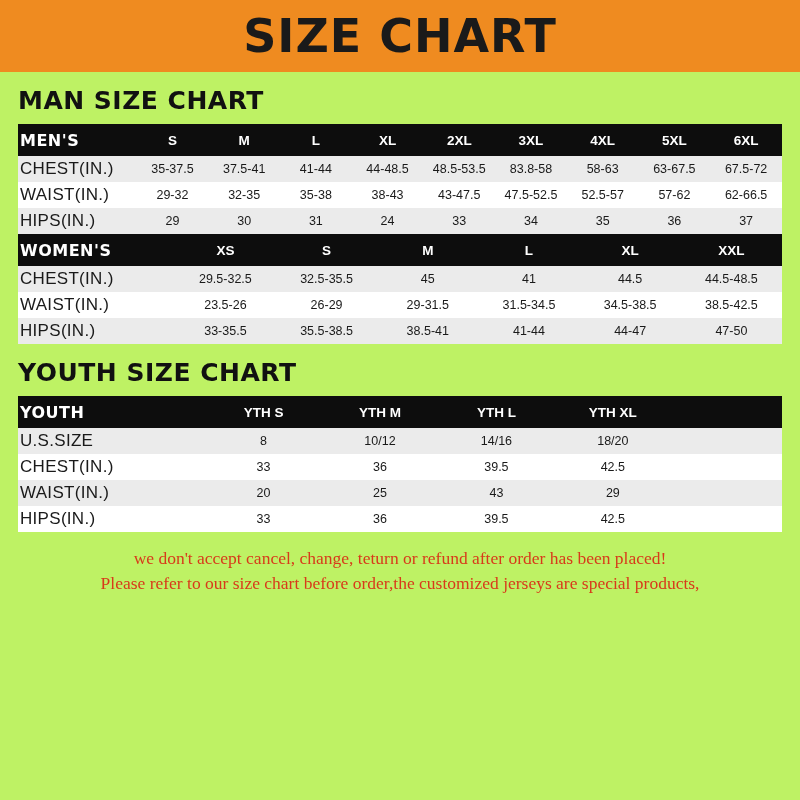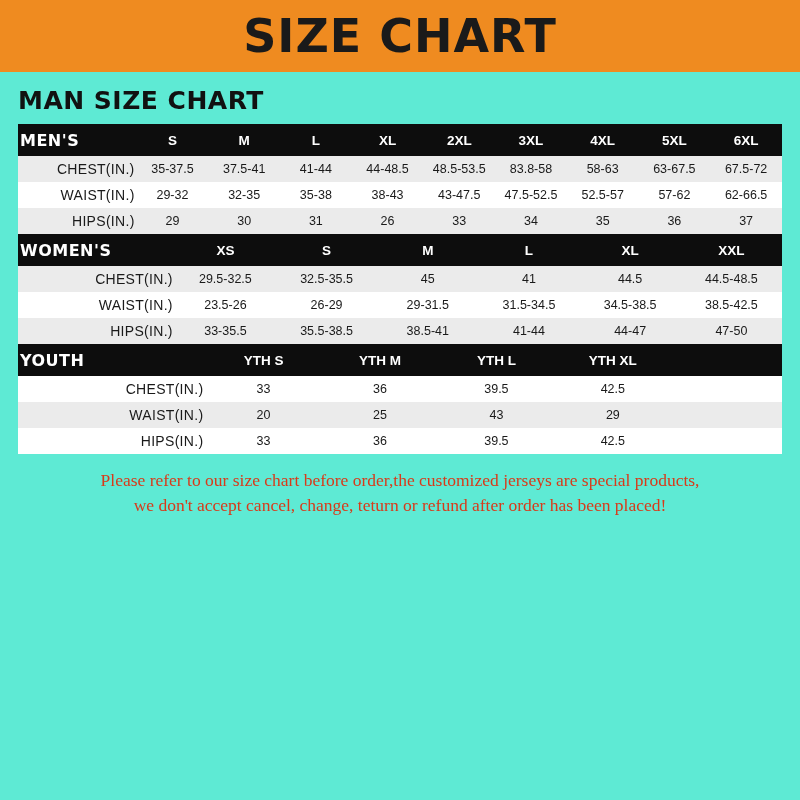--- a/index.html
+++ b/index.html
@@ -10,21 +10,21 @@
     width: 800px;
     height: 800px;
     background: #ffffff;
     font-family: "Liberation Sans", sans-serif;
     overflow: hidden;
   }
   .page {
     position: relative;
     width: 800px;
     height: 800px;
-    background: #5eead4;
+    background: #bef264;
     box-sizing: border-box;
   }
   
   .banner {
     position: relative;
     height: 72px;
     background: #ef8b20;
     display: flex;
     align-items: center;
     justify-content: center;
@@ -79,24 +79,24 @@
     letter-spacing: 0.5px;
     text-align: left;
   }
   table.size-table tbody tr.row-light td {
     background: #ebebeb;
   }
   table.size-table tbody tr.row-white td {
     background: #ffffff;
   }
   table.size-table tbody td.label-col {
-    font-size: 14px;
+    font-size: 17px;
     color: #1a1a1a;
     letter-spacing: 0.3px;
-    text-align: right;
+    text-align: left;
   }
   .footer-note {
     margin-top: 14px;
     padding: 0 16px;
     text-align: center;
     color: #d83a1a;
     font-family: "Liberation Serif", serif;
     font-size: 17.5px;
     line-height: 1.45;
   }
@@ -154,21 +154,21 @@
           <td>47.5-52.5</td>
           <td>52.5-57</td>
           <td>57-62</td>
           <td>62-66.5</td>
         </tr>
         <tr class="row-light">
           <td class="label-col">HIPS(IN.)</td>
           <td>29</td>
           <td>30</td>
           <td>31</td>
-          <td>26</td>
+          <td>24</td>
           <td>33</td>
           <td>34</td>
           <td>35</td>
           <td>36</td>
           <td>37</td>
         </tr>
       </tbody>
     </table>
 
     <table class="size-table">
@@ -207,32 +207,41 @@
           <td>33-35.5</td>
           <td>35.5-38.5</td>
           <td>38.5-41</td>
           <td>41-44</td>
           <td>44-47</td>
           <td>47-50</td>
         </tr>
       </tbody>
     </table>
 
+    <div class="section-title">YOUTH SIZE CHART</div>
     <table class="size-table">
       <thead>
         <tr>
           <th class="label-col" style="width:24%">YOUTH</th>
           <th>YTH S</th>
           <th>YTH M</th>
           <th>YTH L</th>
           <th>YTH XL</th>
           <th style="width:14%"></th>
         </tr>
       </thead>
       <tbody>
+        <tr class="row-light">
+          <td class="label-col">U.S.SIZE</td>
+          <td>8</td>
+          <td>10/12</td>
+          <td>14/16</td>
+          <td>18/20</td>
+          <td></td>
+        </tr>
         <tr class="row-white">
           <td class="label-col">CHEST(IN.)</td>
           <td>33</td>
           <td>36</td>
           <td>39.5</td>
           <td>42.5</td>
           <td></td>
         </tr>
         <tr class="row-light">
           <td class="label-col">WAIST(IN.)</td>
@@ -247,18 +256,18 @@
           <td>33</td>
           <td>36</td>
           <td>39.5</td>
           <td>42.5</td>
           <td></td>
         </tr>
       </tbody>
     </table>
 
     <div class="footer-note">
+      <span class="line">we don't accept cancel, change, teturn or refund after order has been placed!</span>
       <span class="line">Please refer to our size chart before order,the customized jerseys are special products,</span>
-      <span class="line">we don't accept cancel, change, teturn or refund after order has been placed!</span>
     </div>
 
   </div>
 </div>
 
 </body></html>

